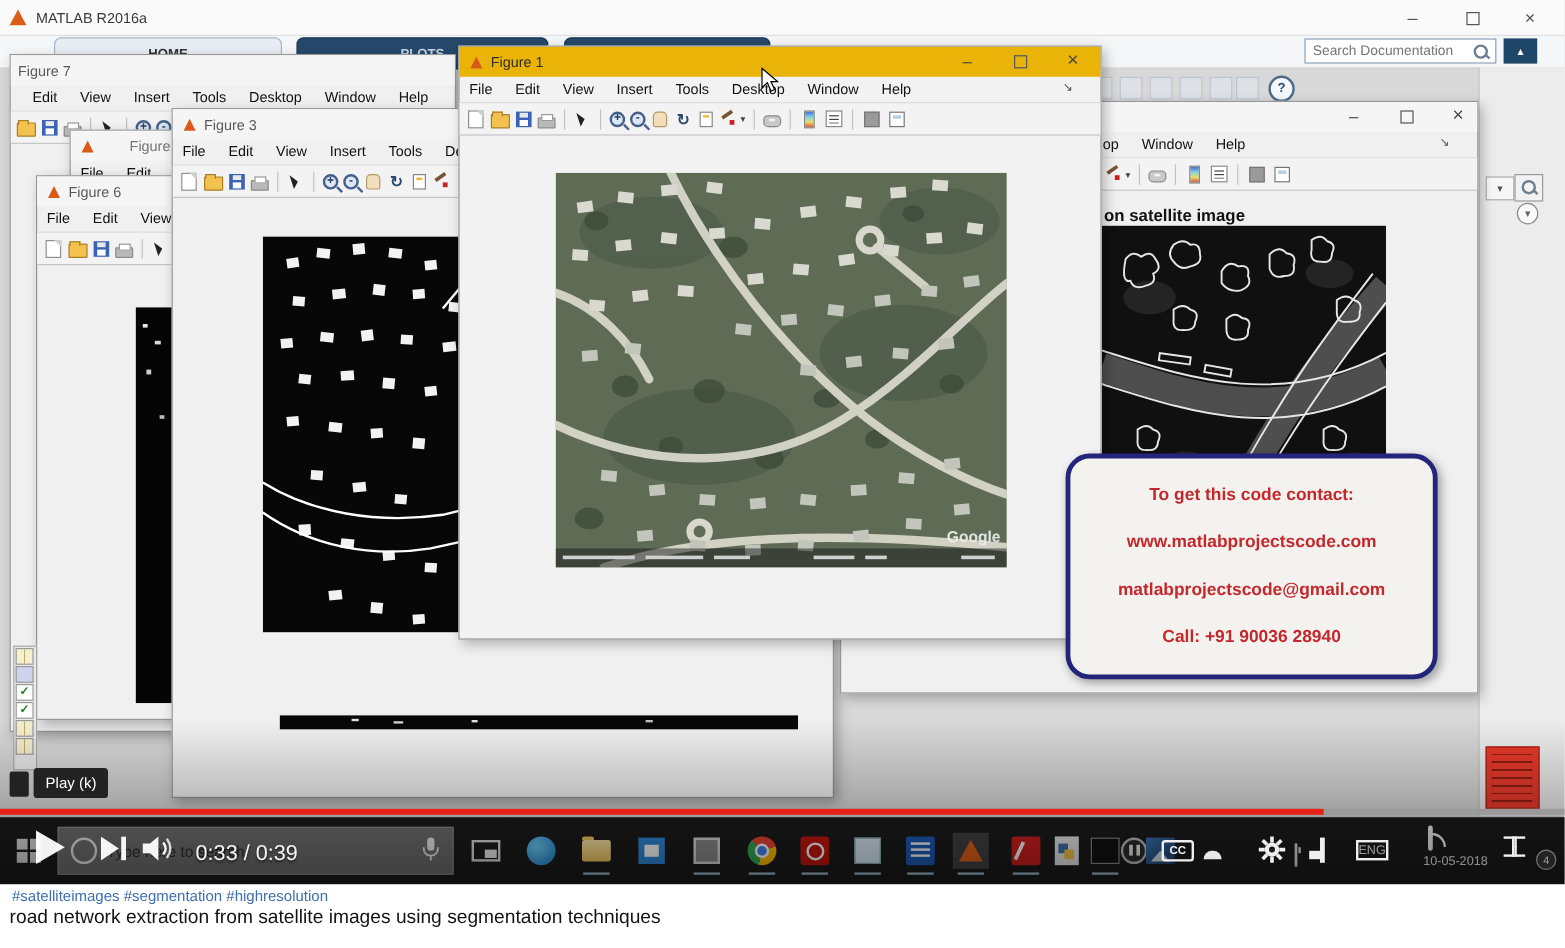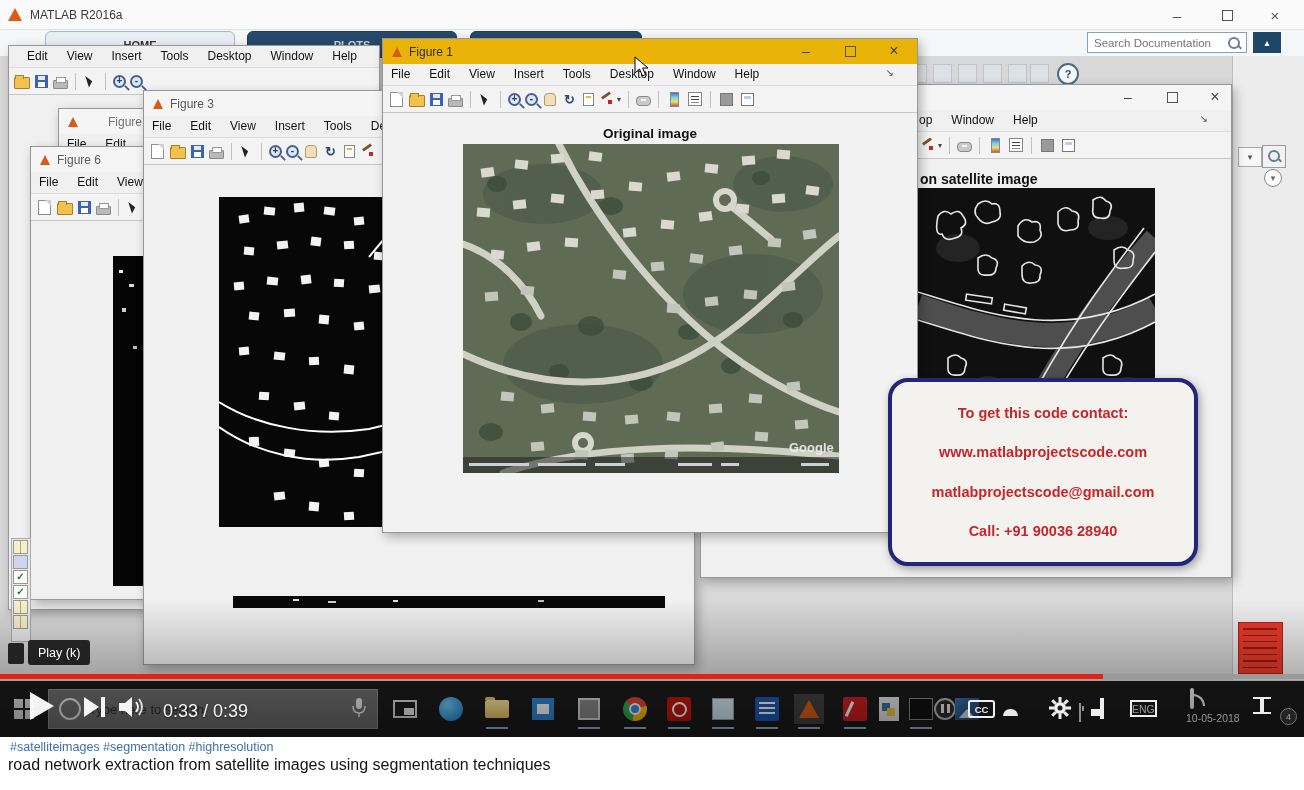--- a/index.html
+++ b/index.html
@@ -203,20 +203,23 @@
   <div class="abs rpanel"></div>
   <div class="combo">▾</div>
   <div class="loupebox">
       <span class="loupe" style="left:5px;top:4px;"></span>
     </div>
   <div class="chev-circle">▾</div>
   <div class="abs rednote"></div>
 
   
   <div class="win" style="left:8px;top:45px;width:372px;height:565px;">
+    <div class="wtitle">
+      <span style="color:#5a5a5a;">Figure 7</span>
+    </div>
     <div class="wmenu" style="padding-left:18px;">
       <span>Edit</span>
       <span>View</span>
       <span>Insert</span>
       <span>Tools</span>
       <span>Desktop</span>
       <span>Window</span>
       <span>Help</span>
     </div>
     <div class="wtools">
@@ -461,21 +464,20 @@
       <span class="caret">▾</span>
       <span class="tsep"></span>
       <span class="ti i-link"></span>
       <span class="tsep"></span>
       <span class="ti i-cbar"></span>
       <span class="ti i-legend"></span>
       <span class="tsep"></span>
       <span class="ti i-hide"></span>
       <span class="ti i-show"></span>
     </div>
-    <div class="fig-img-title" style="left:0;right:0;top:87px;text-align:center;">Original image</div>
 
     <svg style="position:absolute;left:80px;top:105px;" width="376" height="329">
       <rect width="376" height="329" fill="#5f6b55"></rect>
       <g fill="#4a5847" opacity=".6">
         <ellipse cx="80" cy="50" rx="60" ry="30"></ellipse>
         <ellipse cx="290" cy="150" rx="70" ry="40"></ellipse>
         <ellipse cx="120" cy="220" rx="80" ry="40"></ellipse>
         <ellipse cx="320" cy="40" rx="50" ry="28"></ellipse>
       </g>
       <g fill="#3c4a39" opacity=".75">

